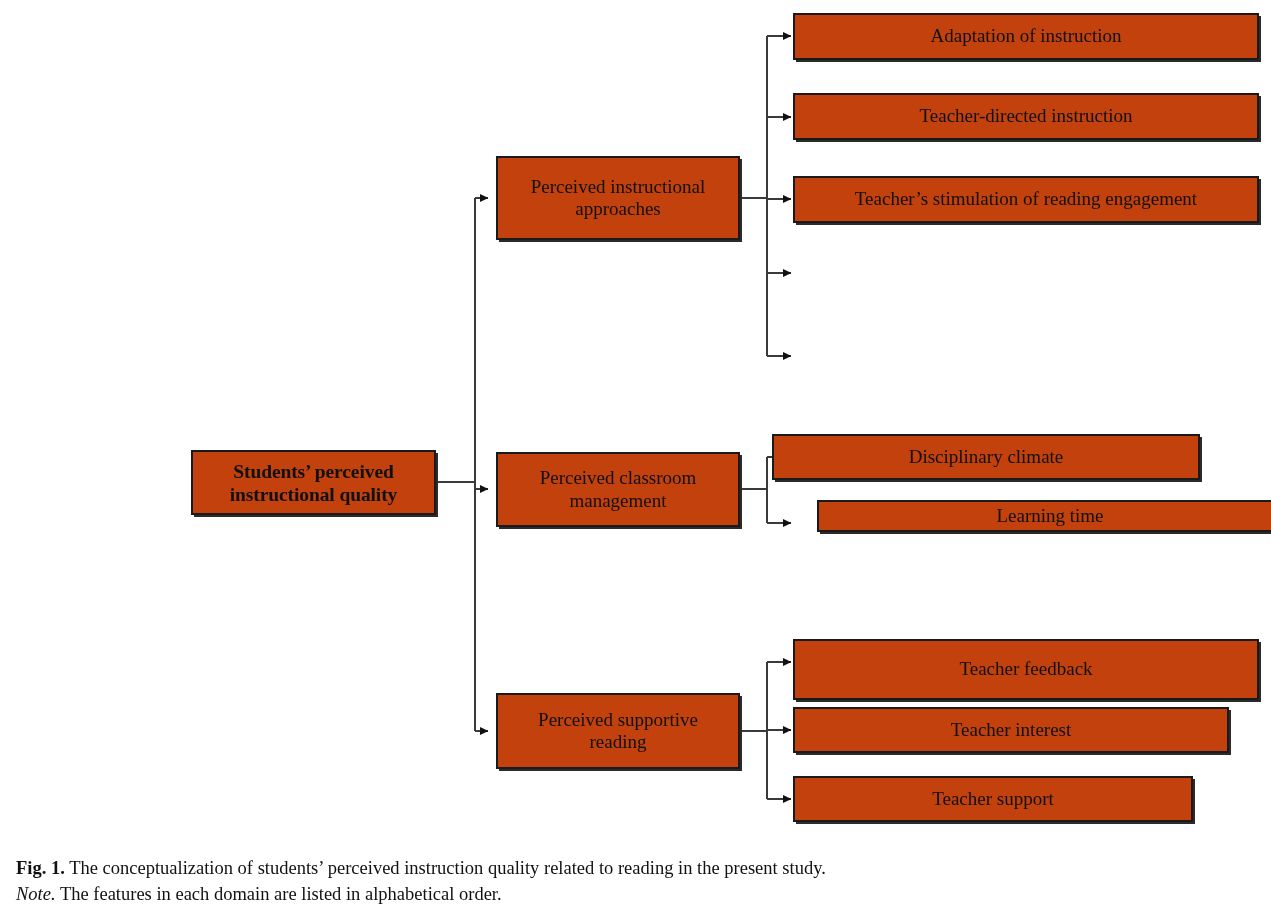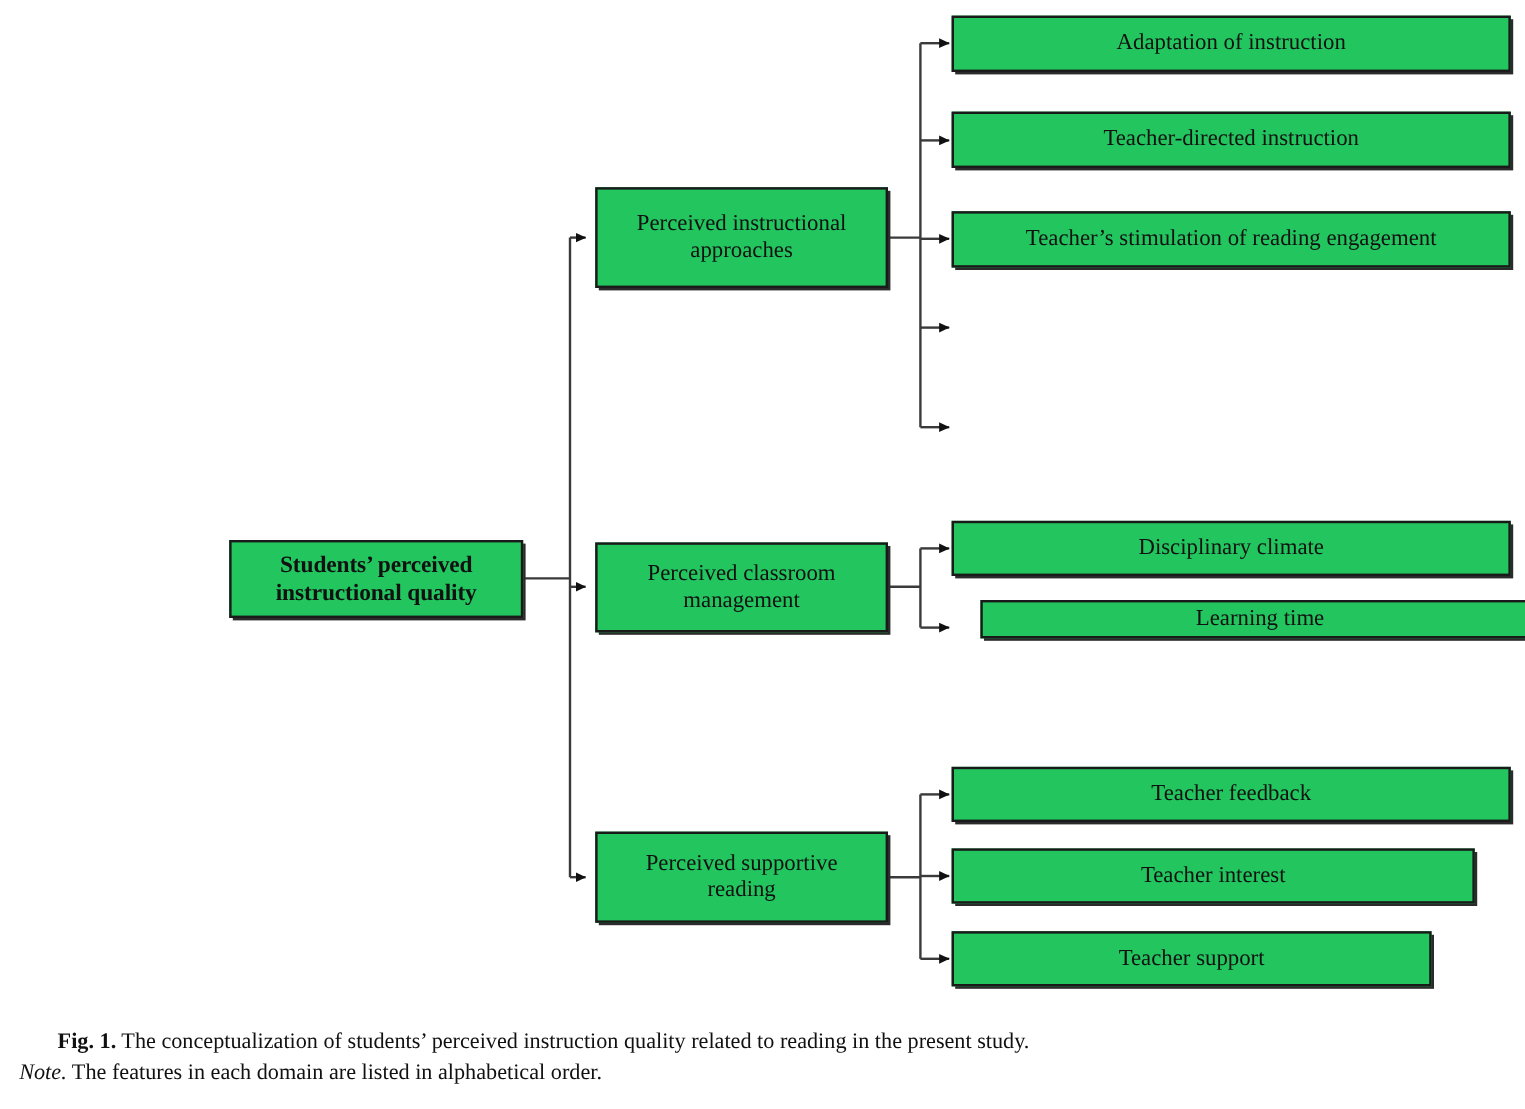--- a/index.html
+++ b/index.html
@@ -23,21 +23,21 @@
     position: absolute;
     left: 0;
     top: 0;
     width: 1271px;
     height: 845px;
   }
   
   .node {
     position: absolute;
     box-sizing: border-box;
-    background: #22c55e;
+    background: #c2410c;
     border: 2px solid #1a1a1a;
     box-shadow: 2.5px 2.5px 0 -0.5px #2b2b2b;
     display: flex;
     align-items: center;
     justify-content: center;
     text-align: center;
     line-height: 1.18;
     padding: 8px 8px;
   }
   .node-root {
@@ -64,21 +64,21 @@
     left: 16px;
     top: 855px;
     width: 1240px;
     font-size: 18.5px;
     line-height: 1.42;
     color: #111111;
   }
   #caption .cap-line {
     white-space: nowrap;
   }
-  #caption .b { font-weight: bold; margin-left: 32px; }
+  #caption .b { font-weight: bold; }
   #caption .bi { font-weight: normal; font-style: italic; }
 </style>
 </head>
 <body>
 
 <div id="page">
 
   <svg id="diagram-svg" viewBox="0 0 1271 845">
     <defs>
       <marker id="arrowhead" markerWidth="9" markerHeight="9" refX="8.4" refY="4.5" orient="auto" markerUnits="userSpaceOnUse">
@@ -148,28 +148,28 @@
   <div class="node node-leaf" style="left:793px; top:13px; width:466px; height:47px;">
     <span>Adaptation of instruction</span>
   </div>
   <div class="node node-leaf" style="left:793px; top:93px; width:466px; height:47px;">
     <span>Teacher-directed instruction</span>
   </div>
   <div class="node node-leaf" style="left:793px; top:176px; width:466px; height:47px;">
     <span>Teacher’s stimulation of reading engagement</span>
   </div>
 
-  <div class="node node-leaf" style="left:793px; top:434px; width:466px; height:46px;">
+  <div class="node node-leaf" style="left:772px; top:434px; width:428px; height:46px;">
     <span>Disciplinary climate</span>
   </div>
   <div class="node node-leaf" style="left:817px; top:500px; width:466px; height:32px;">
     <span>Learning time</span>
   </div>
 
-  <div class="node node-leaf" style="left:793px; top:639px; width:466px; height:46px;">
+  <div class="node node-leaf" style="left:793px; top:639px; width:466px; height:61px;">
     <span>Teacher feedback</span>
   </div>
   <div class="node node-leaf" style="left:793px; top:707px; width:436px; height:46px;">
     <span>Teacher interest</span>
   </div>
   <div class="node node-leaf" style="left:793px; top:776px; width:400px; height:46px;">
     <span>Teacher support</span>
   </div>
 
   <div id="caption">

